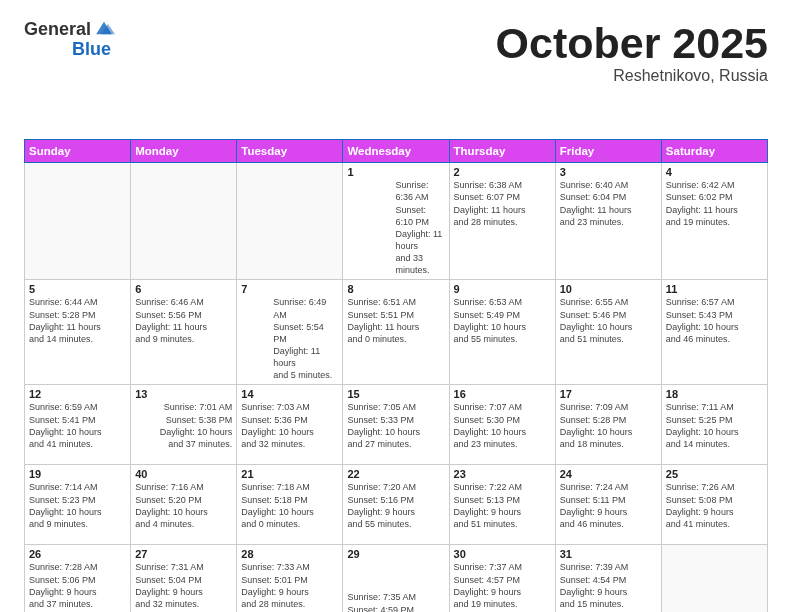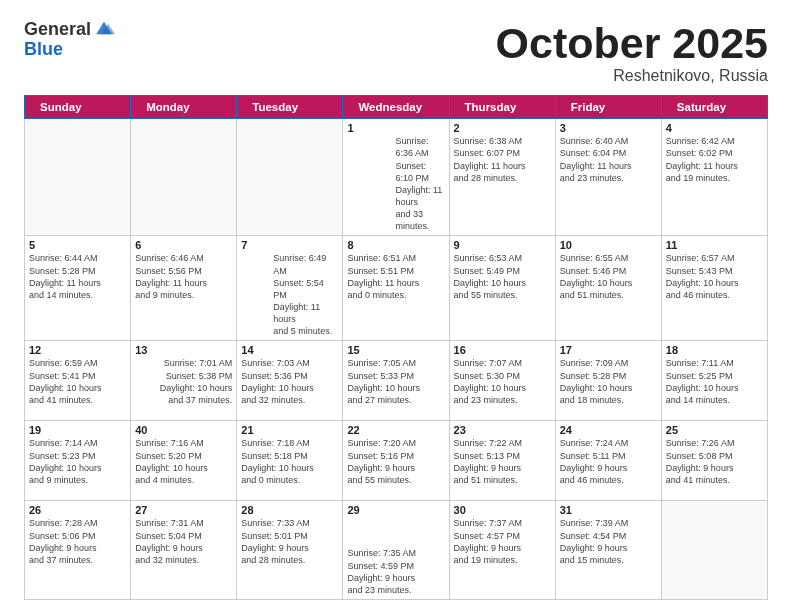--- a/index.html
+++ b/index.html
@@ -9,20 +9,21 @@
       font-family: Arial, Helvetica, sans-serif;
       background: #fff;
       overflow: hidden;
     }
     .page {
       width: 792px;
       height: 612px;
       padding: 20px 24px 14px 24px;
       display: flex;
       flex-direction: column;
+      gap: 44px;
     }
     .header {
       display: flex;
       align-items: flex-start;
       justify-content: space-between;
       margin-bottom: 10px;
     }
     .logo {
       display: flex;
       align-items: center;
@@ -34,20 +35,21 @@
     }
     .logo-general {
       font-size: 18px;
       font-weight: bold;
       color: #333;
     }
     .logo-blue {
       font-size: 18px;
       font-weight: bold;
       color: #1a6bbf;
+      margin-left: 48px;
     }
     .logo-icon {
       width: 22px;
       height: 22px;
       margin-left: 2px;
       margin-top: -4px;
     }
     .title-block {
       text-align: right;
     }
@@ -62,25 +64,25 @@
       color: #444;
     }
     .calendar {
       flex: 1;
       border: 1px solid #ccc;
       border-collapse: collapse;
       width: 100%;
       table-layout: fixed;
     }
     .calendar th {
-      background: #be185d;
+      background: #d946ef;
       color: #fff;
       font-size: 11.5px;
       font-weight: bold;
-      padding: 5px 15px;
+      padding: 5px 4px;
       text-align: left;
       border: 1px solid #1a6bbf;
     }
     .calendar td {
       border: 1px solid #ccc;
       vertical-align: top;
       padding: 3px 4px;
       font-size: 9.5px;
       color: #333;
       height: 80px;

